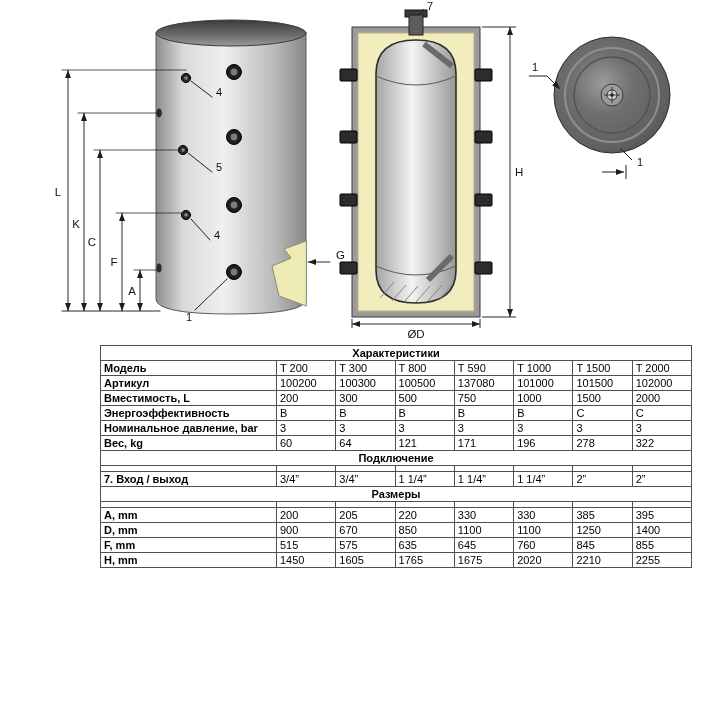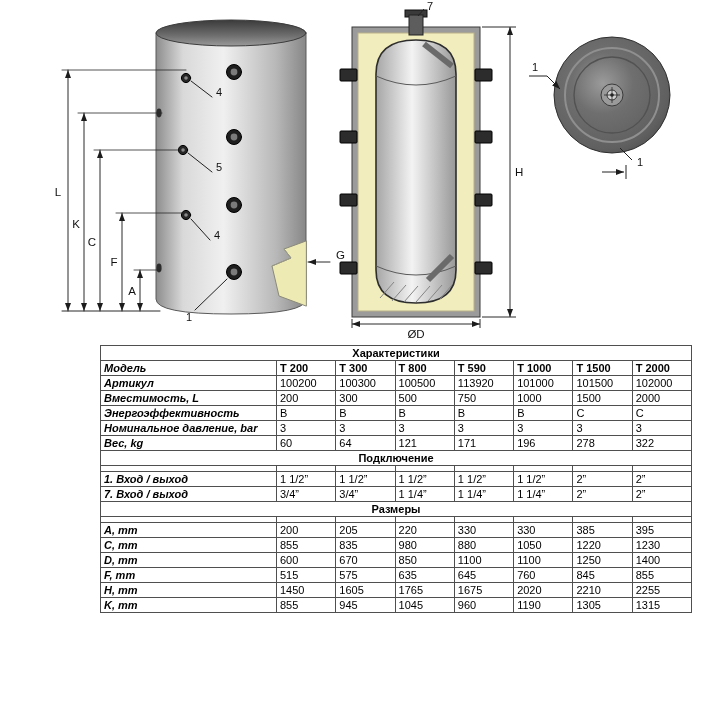--- a/index.html
+++ b/index.html
@@ -7,23 +7,23 @@
   body { width:720px; height:720px; font-family:"Liberation Sans",sans-serif; }
   .page { position:relative; width:720px; height:720px; background:#fff; overflow:hidden; }
   .drawings { position:absolute; top:0; left:0; width:720px; height:342px; }
   svg text { font-family:"Liberation Sans",sans-serif; font-size:11px; fill:#111; }
   svg text.dim { font-size:11.5px; }
   .spec-table { position:absolute; top:345px; left:56px; width:592px;
                 border-collapse:collapse; table-layout:fixed; font-size:11px; color:#000;margin-left:44px; }
   .spec-table td { border:1px solid #4f4f4f; height:15px; line-height:13px;
                    padding:0 3px; vertical-align:middle; white-space:nowrap; overflow:hidden; }
   .section-title { text-align:center; font-weight:bold; }
-  .label-cell { font-weight:bold;font-style:italic; }
+  .label-cell { font-weight:bold; }
   .value-cell { font-weight:normal; text-align:left; }
-  .value-cell.bold { font-weight:bold; }
+  .value-cell.bold { font-weight:normal; }
   .spacer-row td { height:6px; line-height:6px; }
   col.c-label { width:176px; }
 </style>
 </head>
 <body>
 
 <div class="page">
 
   <div class="drawings">
     <svg width="720" height="342" viewBox="0 0 720 342">
@@ -229,21 +229,21 @@
           <td class="value-cell bold">T 590</td>
           <td class="value-cell bold">T 1000</td>
           <td class="value-cell bold">T 1500</td>
           <td class="value-cell bold">T 2000</td>
         </tr>
         <tr>
           <td class="label-cell">Артикул</td>
           <td class="value-cell">100200</td>
           <td class="value-cell">100300</td>
           <td class="value-cell">100500</td>
-          <td class="value-cell">113920</td>
+          <td class="value-cell">137080</td>
           <td class="value-cell">101000</td>
           <td class="value-cell">101500</td>
           <td class="value-cell">102000</td>
         </tr>
         <tr>
           <td class="label-cell">Вместимость, L</td>
           <td class="value-cell">200</td>
           <td class="value-cell">300</td>
           <td class="value-cell">500</td>
           <td class="value-cell">750</td>
@@ -288,30 +288,20 @@
           <td></td>
           <td></td>
           <td></td>
           <td></td>
           <td></td>
           <td></td>
           <td></td>
           <td></td>
         </tr>
         <tr>
-          <td class="label-cell">1. Вход / выход</td>
-          <td class="value-cell">1 1/2”</td>
-          <td class="value-cell">1 1/2”</td>
-          <td class="value-cell">1 1/2”</td>
-          <td class="value-cell">1 1/2”</td>
-          <td class="value-cell">1 1/2”</td>
-          <td class="value-cell">2”</td>
-          <td class="value-cell">2”</td>
-        </tr>
-        <tr>
           <td class="label-cell">7. Вход / выход</td>
           <td class="value-cell">3/4”</td>
           <td class="value-cell">3/4”</td>
           <td class="value-cell">1 1/4”</td>
           <td class="value-cell">1 1/4”</td>
           <td class="value-cell">1 1/4”</td>
           <td class="value-cell">2”</td>
           <td class="value-cell">2”</td>
         </tr>
         <tr>
@@ -331,32 +321,22 @@
           <td class="label-cell">A, mm</td>
           <td class="value-cell">200</td>
           <td class="value-cell">205</td>
           <td class="value-cell">220</td>
           <td class="value-cell">330</td>
           <td class="value-cell">330</td>
           <td class="value-cell">385</td>
           <td class="value-cell">395</td>
         </tr>
         <tr>
-          <td class="label-cell">C, mm</td>
-          <td class="value-cell">855</td>
-          <td class="value-cell">835</td>
-          <td class="value-cell">980</td>
-          <td class="value-cell">880</td>
-          <td class="value-cell">1050</td>
-          <td class="value-cell">1220</td>
-          <td class="value-cell">1230</td>
-        </tr>
-        <tr>
           <td class="label-cell">D, mm</td>
-          <td class="value-cell">600</td>
+          <td class="value-cell">900</td>
           <td class="value-cell">670</td>
           <td class="value-cell">850</td>
           <td class="value-cell">1100</td>
           <td class="value-cell">1100</td>
           <td class="value-cell">1250</td>
           <td class="value-cell">1400</td>
         </tr>
         <tr>
           <td class="label-cell">F, mm</td>
           <td class="value-cell">515</td>
@@ -370,26 +350,16 @@
         <tr>
           <td class="label-cell">H, mm</td>
           <td class="value-cell">1450</td>
           <td class="value-cell">1605</td>
           <td class="value-cell">1765</td>
           <td class="value-cell">1675</td>
           <td class="value-cell">2020</td>
           <td class="value-cell">2210</td>
           <td class="value-cell">2255</td>
         </tr>
-        <tr>
-          <td class="label-cell">K, mm</td>
-          <td class="value-cell">855</td>
-          <td class="value-cell">945</td>
-          <td class="value-cell">1045</td>
-          <td class="value-cell">960</td>
-          <td class="value-cell">1190</td>
-          <td class="value-cell">1305</td>
-          <td class="value-cell">1315</td>
-        </tr>
       </tbody>
   </table>
 
 </div>
 
 </body></html>

